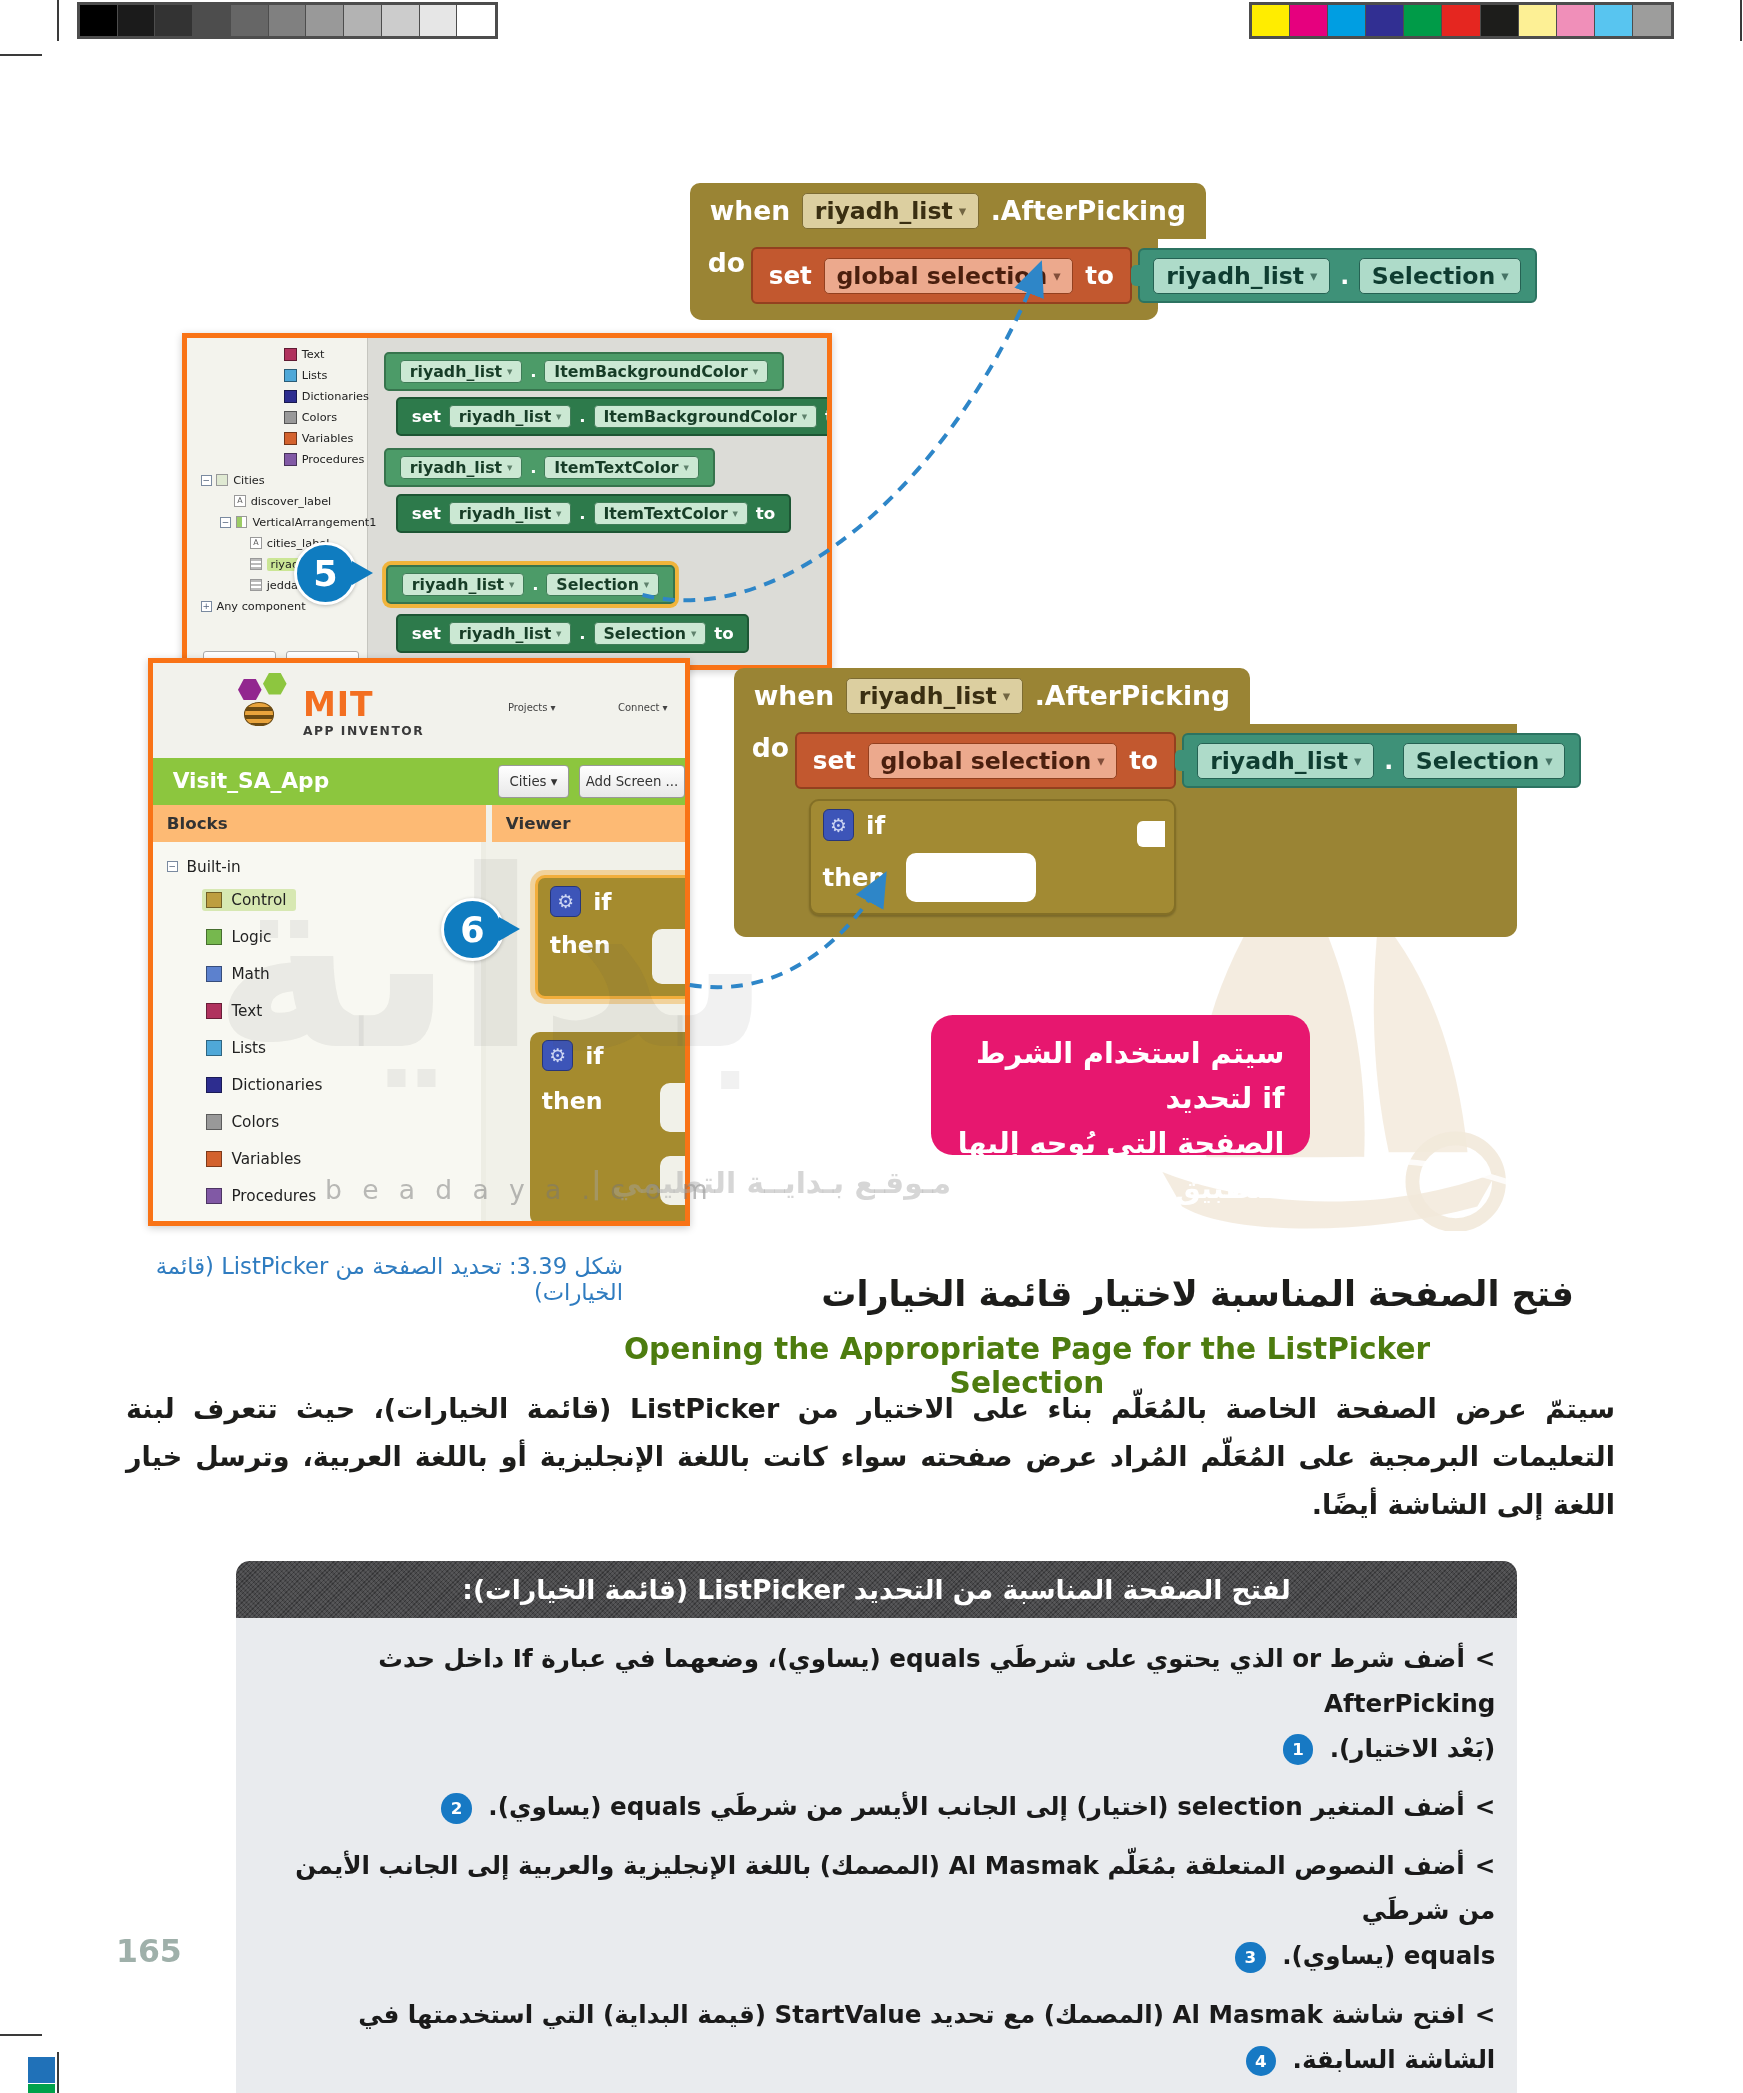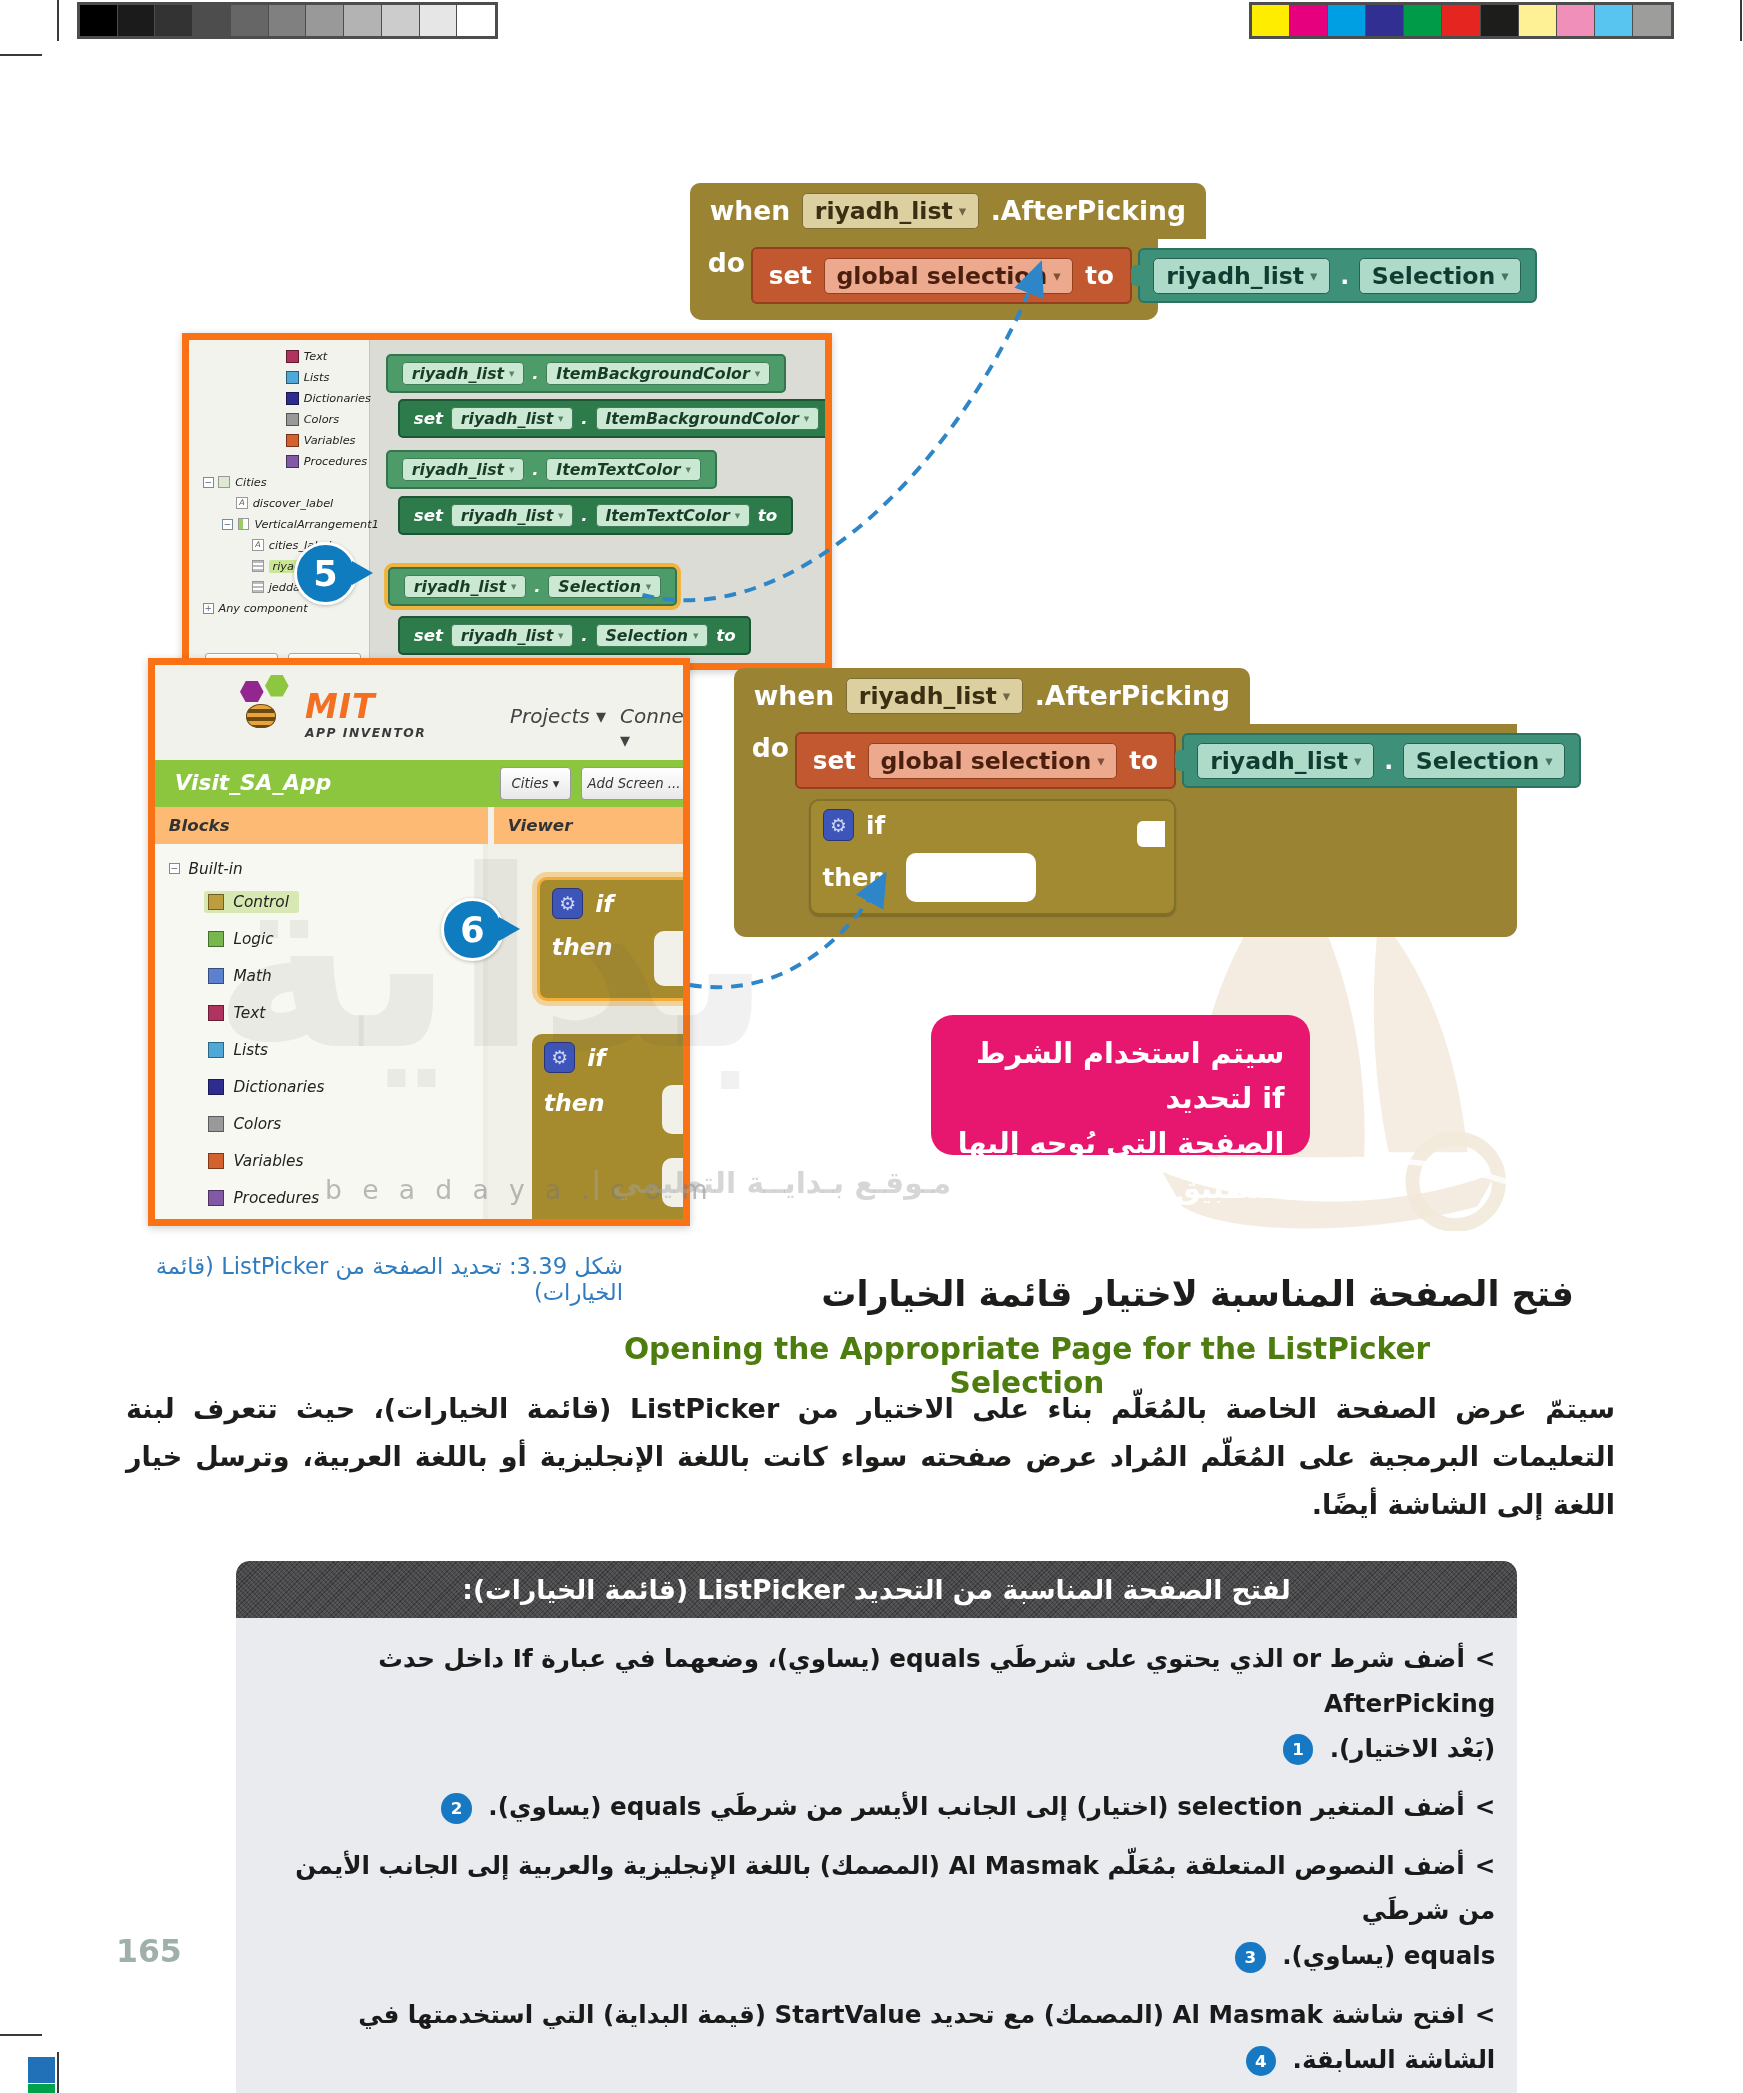--- a/index.html
+++ b/index.html
@@ -32,21 +32,21 @@
   .grnpill{background:#AEDBC9;color:#0f3d31;border:1px solid #256253;}
   .ifthen{width:340px;background:#A28A33;border-radius:9.9px;position:relative;
           box-shadow:inset 0 0 0 2px rgba(74,60,14,.35),0 2px 2px rgba(0,0,0,.2);
           padding:9.9px 13.8px 13.8px;margin-left:13.8px;color:#fff;font-weight:bold;font-size:24.6px;}
   .gear{display:inline-flex;align-items:center;justify-content:center;width:29.6px;height:29.6px;flex:none;
         background:#3D55B8;border:1px solid #26357a;border-radius:5.9px;color:#cdd6f3;font-size:18.7px;}
   .ifrow{display:flex;align-items:center;gap:11.8px;position:relative;}
   .socksm{position:absolute;width:27.6px;height:25.6px;background:#fff;border-radius:5.9px 0 0 5.9px;}
   .sockbig{display:inline-block;width:130px;height:49px;background:#fff;border-radius:9.9px;}
   
-  .shot{position:absolute;box-shadow:0 2px 7.9px rgba(0,0,0,.2);border:7px solid #f97316;box-sizing:border-box;overflow:hidden;z-index:8;font-style:italic;}
+  .shot{position:absolute;box-shadow:0 2px 7.9px rgba(0,0,0,.2);border:5px solid #f97316;box-sizing:border-box;overflow:hidden;z-index:8;}
   #shot1{left:182px;top:333px;width:650px;height:337px;background:#DCDCD7;}
   #shot1 .lpanel{position:absolute;left:0;top:0;width:180px;height:100%;background:#F3F3ED;border-right:1px solid #c5c5bf;}
   .t-row{height:21px;display:flex;align-items:center;gap:4.9px;font-size:11.3px;color:#222;white-space:nowrap;}
   .sq{width:12.8px;height:12.8px;flex:none;border:1px solid rgba(0,0,0,.45);box-sizing:border-box;}
   .exp{width:10.8px;height:10.8px;flex:none;border:1px solid #7a8aa0;background:#fff;color:#55657d;font-size:8.9px;
        line-height:8.9px;text-align:center;box-sizing:border-box;}
   .ico{width:11.8px;height:11.8px;flex:none;border:1px solid #999;box-sizing:border-box;background:#fff;
        font-size:7.9px;line-height:9.9px;text-align:center;color:#555;}
   .ico-screen{background:#dfe9d2;}
   .ico-varr{background:linear-gradient(90deg,#9ccc65 50%,#fff 50%);}
@@ -62,21 +62,21 @@
   .hl{box-shadow:0 0 0 3.9px #F0B43B;}
   .ghostbtn{position:absolute;top:313px;height:19.7px;background:#fff;border:1px solid #aaa;border-radius:3px;}
   
   #shot2{left:148px;top:658px;width:542px;height:568px;background:#F1F1E9;}
   .ai-head{position:absolute;left:0;top:0;width:100%;height:95px;background:#F2F2EC;border-bottom:1px solid #d8d8d0;}
   .hex{position:absolute;width:23.6px;height:21.7px;clip-path:polygon(25% 0,75% 0,100% 50%,75% 100%,25% 100%,0 50%);}
   .bee{position:absolute;width:27.6px;height:21.7px;border-radius:50% 50% 45% 45%;
        background:repeating-linear-gradient(180deg,#E8A33C 0 3.9px,#6b4a12 3.9px 7.9px);border:1px solid #6b4a12;}
   .mit-word{position:absolute;font-size:33px;font-weight:bold;color:#F36F21;letter-spacing:1px;}
   .mit-sub{position:absolute;font-size:12.3px;font-weight:bold;color:#3a3a3a;letter-spacing:1.5px;}
-  .menu-item{position:absolute;font-size:20px;color:#444;}
+  .menu-item{position:absolute;font-size:10px;color:#444;}
   .greenbar{position:absolute;left:0;top:95px;width:100%;height:47px;background:#8CC63E;}
   .projname{position:absolute;left:19.7px;top:9.9px;color:#fff;font-weight:bold;font-size:21.7px;}
   .wbtn{position:absolute;top:6.9px;height:33px;background:linear-gradient(#ffffff,#e8e8e8);border:1px solid #999;
         border-radius:3.9px;font-size:13.3px;color:#333;display:flex;align-items:center;justify-content:center;box-sizing:border-box;}
   .phead{position:absolute;top:142px;height:37px;background:#fdba74;color:#333;font-weight:bold;font-size:16.7px;
         line-height:37px;padding-left:13.8px;box-sizing:border-box;}
   .ppanel{position:absolute;top:179px;bottom:0;}
   .b-row{height:37px;display:flex;align-items:center;gap:8.9px;font-size:15.3px;color:#222;}
   .psq{width:16.7px;height:16.7px;flex:none;border:1px solid rgba(0,0,0,.4);box-sizing:border-box;}
   .hl-ctrl{background:#D7E8B2;border-radius:3px;padding:2px 9.9px 2px 3.9px;display:inline-flex;align-items:center;gap:8.9px;}

